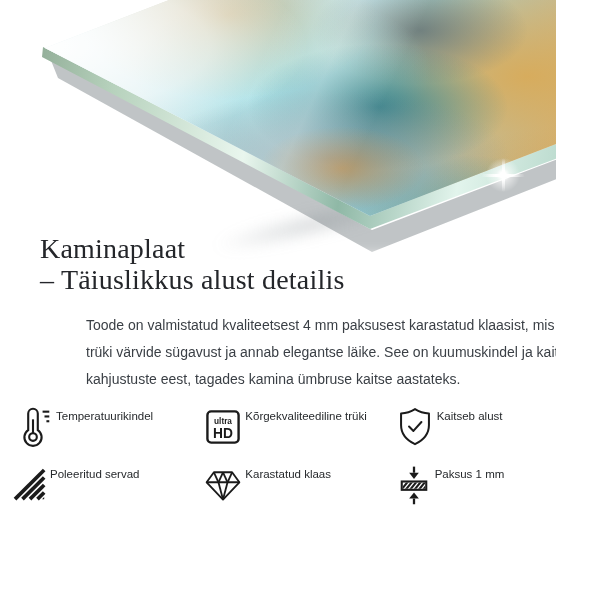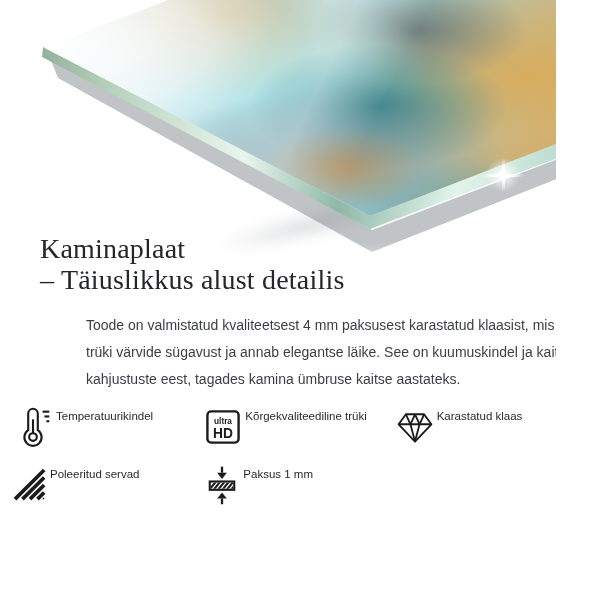--- a/index.html
+++ b/index.html
@@ -122,52 +122,61 @@
       <div class="icon-box">
         <svg width="44" height="44" viewBox="0 0 48 48">
           <rect class="ic" x="7" y="7" width="34" height="34" rx="4" style="stroke-width:2.6"></rect>
           <text class="hd-text" x="24" y="21" font-size="9" text-anchor="middle">ultra</text>
           <text class="hd-text" x="24" y="35.5" font-size="15" text-anchor="middle">HD</text>
         </svg>
       </div>
       <div class="feature-label">Kõrgekvaliteediline trüki</div>
     </div>
 
+    <div class="feature">
+      <div class="icon-box">
+        <svg width="44" height="44" viewBox="0 0 48 48">
+          <path class="ic" style="stroke-linejoin:round" d="M24 4.5 C 19.5 7.3, 13.8 9, 8.8 9.4 V 22 c 0 9.5 6.2 16.3 15.2 20.7 C 33 38.3 39.2 31.5 39.2 22 V 9.4 C 34.2 9, 28.5 7.3, 24 4.5 Z"></path>
+          <polyline class="ic" style="stroke-linecap:round;stroke-linejoin:round" points="17.5,23.5 22.3,28.3 31,18.5"></polyline>
+        </svg>
+      </div>
+      <div class="feature-label">Kaitseb alust</div>
+    </div>
+
+    <div class="feature">
+      <div class="icon-box">
+        <svg width="40" height="40" viewBox="0 0 48 48">
+          <g stroke="#1b1b1b" stroke-width="4.4" fill="none">
+            <line x1="6" y1="41" x2="41" y2="6"></line>
+            <line x1="15" y1="41" x2="41" y2="15"></line>
+            <line x1="24" y1="41" x2="41" y2="24"></line>
+            <line x1="33" y1="41" x2="41" y2="33"></line>
+          </g>
+          <path class="ic-fill" d="M38.5 41 L41 38.5 L41 41 Z"></path>
+        </svg>
+      </div>
+      <div class="feature-label">Poleeritud servad</div>
+    </div>
 
     <div class="feature">
       <div class="icon-box">
         <svg width="44" height="40" viewBox="0 0 48 44">
           <g class="ic" style="stroke-width:2;stroke-linejoin:round">
             <path d="M14 8 L34 8 L42 19 L24 38 L6 19 Z"></path>
             <line x1="6" y1="19" x2="42" y2="19"></line>
             <line x1="14" y1="8" x2="19" y2="19"></line>
             <line x1="34" y1="8" x2="29" y2="19"></line>
             <line x1="24" y1="8" x2="19" y2="19"></line>
             <line x1="24" y1="8" x2="29" y2="19"></line>
             <line x1="19" y1="19" x2="24" y2="38"></line>
             <line x1="29" y1="19" x2="24" y2="38"></line>
           </g>
         </svg>
       </div>
       <div class="feature-label">Karastatud klaas</div>
-    </div>
-
-    <div class="feature">
-      <div class="icon-box">
-        <svg width="40" height="40" viewBox="0 0 48 48">
-          <g stroke="#1b1b1b" stroke-width="4.4" fill="none">
-            <line x1="6" y1="41" x2="41" y2="6"></line>
-            <line x1="15" y1="41" x2="41" y2="15"></line>
-            <line x1="24" y1="41" x2="41" y2="24"></line>
-            <line x1="33" y1="41" x2="41" y2="33"></line>
-          </g>
-          <path class="ic-fill" d="M38.5 41 L41 38.5 L41 41 Z"></path>
-        </svg>
-      </div>
-      <div class="feature-label">Poleeritud servad</div>
     </div>
 
     <div class="feature">
       <div class="icon-box">
         <svg width="42" height="44" viewBox="0 0 48 48">
           <line class="ic" style="stroke-width:2.6" x1="24" y1="3" x2="24" y2="10"></line>
           <path class="ic-fill" d="M18.5 10 L29.5 10 L24 17 Z"></path>
           <rect class="ic" style="stroke-width:2.4" x="10" y="20" width="28" height="9.5"></rect>
           <clipPath id="barclip">
               <rect x="11.2" y="21.2" width="25.6" height="7.1"></rect>

